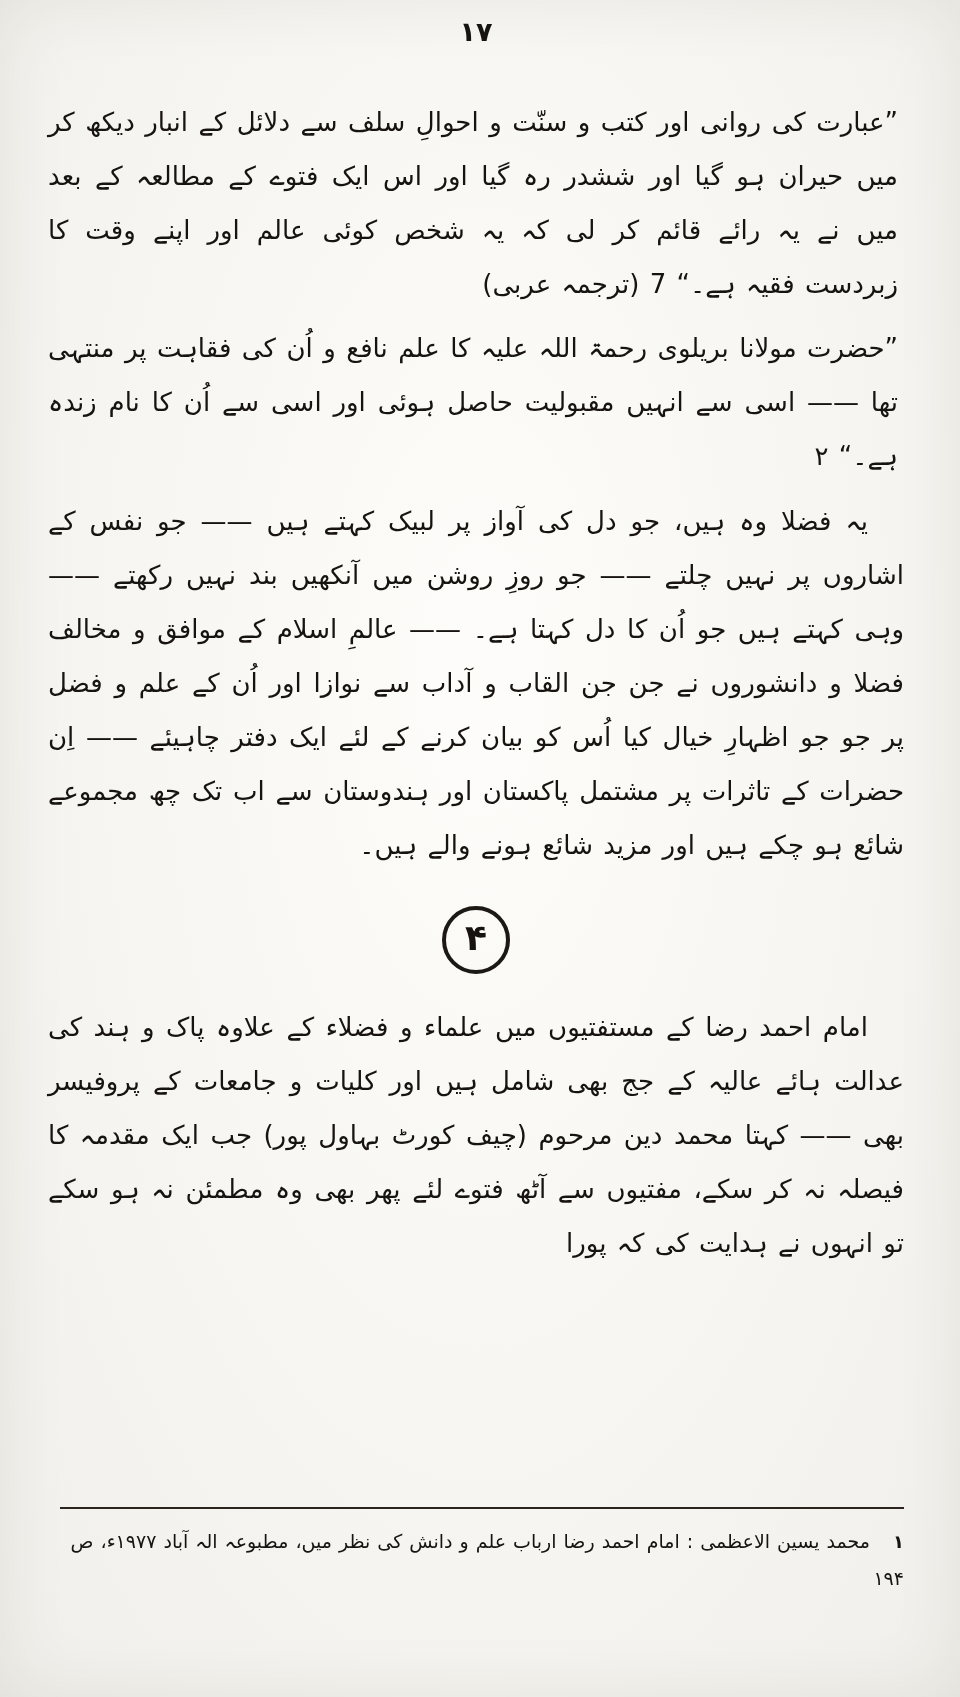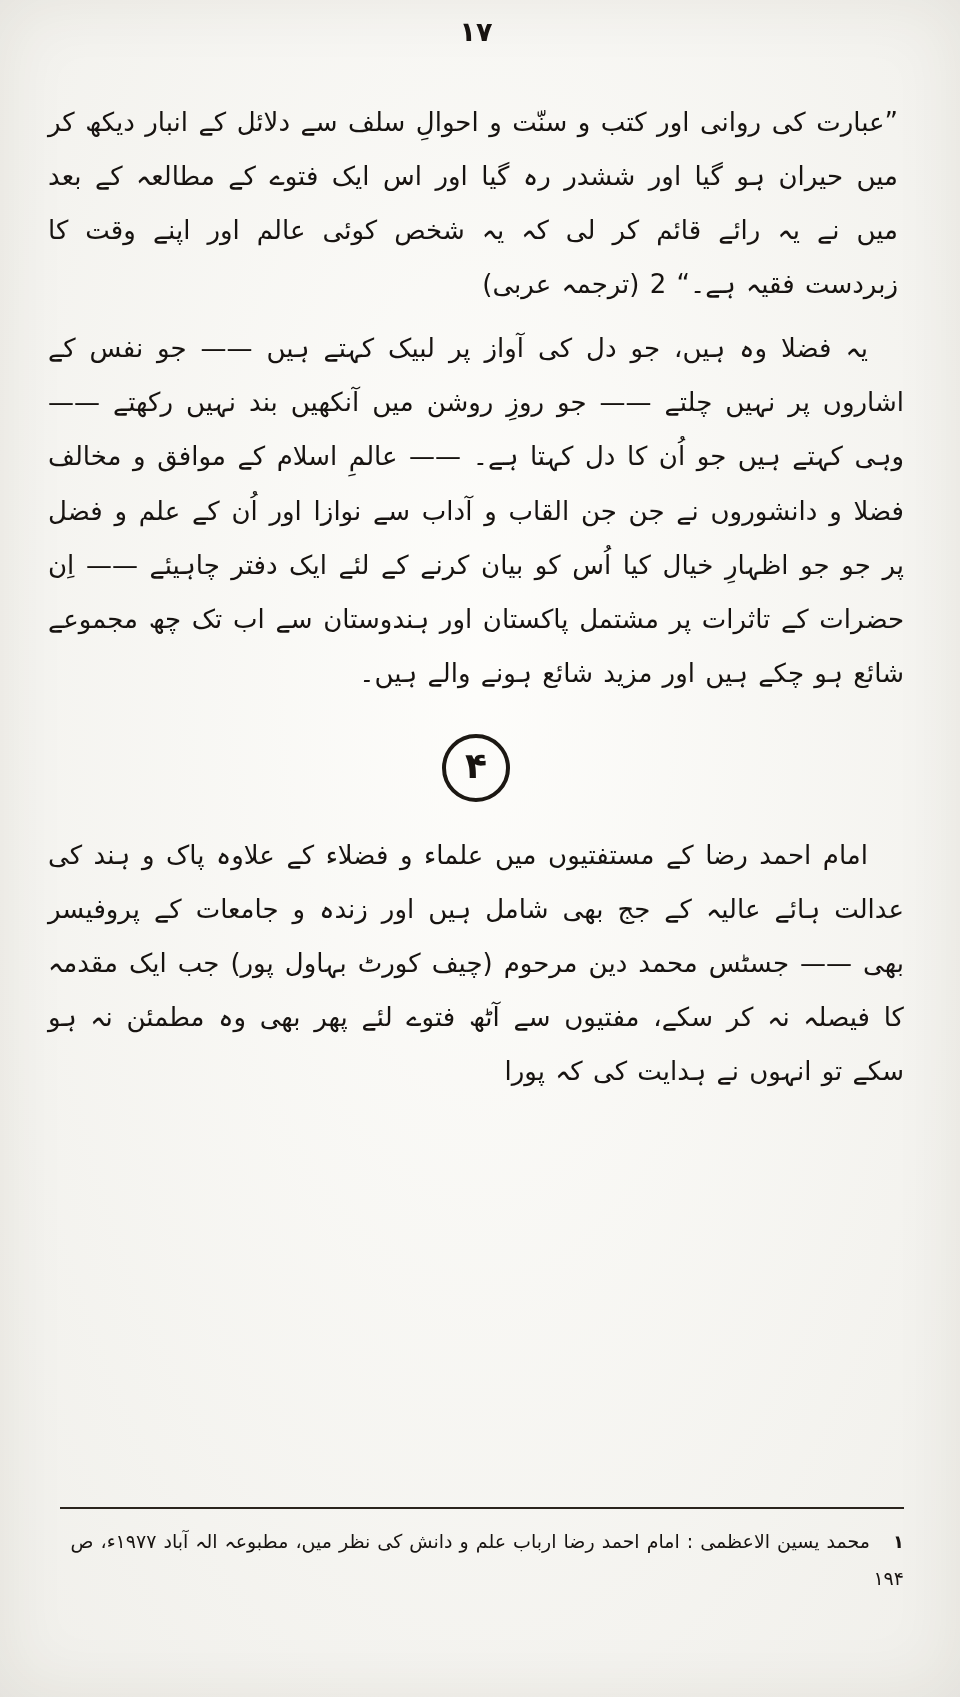--- a/index.html
+++ b/index.html
@@ -96,31 +96,32 @@
   </style>
 </head>
 <body>
 
 <div class="page" dir="rtl" lang="ur">
 
   <div class="page-number">۱۷</div>
 
   <div class="body-text">
 
-    <p class="para quote">”عبارت کی روانی اور کتب و سنّت و احوالِ سلف سے دلائل کے انبار دیکھ کر میں حیران ہو گیا اور ششدر رہ گیا اور اس ایک فتوے کے مطالعہ کے بعد میں نے یہ رائے قائم کر لی کہ یہ شخص کوئی عالم اور اپنے وقت کا زبردست فقیہ ہے۔“ 2 (ترجمہ عربی)</p>
+    <p class="para quote">”عبارت کی روانی اور کتب و سنّت و احوالِ سلف سے دلائل کے انبار دیکھ کر میں حیران ہو گیا اور ششدر رہ گیا اور اس ایک فتوے کے مطالعہ کے بعد میں نے یہ رائے قائم کر لی کہ یہ شخص کوئی عالم اور اپنے وقت کا زبردست فقیہ ہے۔“ 7 (ترجمہ عربی)</p>
 
 
+    <p class="para quote">”حضرت مولانا بریلوی رحمۃ اللہ علیہ کا علم نافع و اُن کی فقاہت پر منتہی تھا —— اسی سے انہیں مقبولیت حاصل ہوئی اور اسی سے اُن کا نام زندہ ہے۔“ ۲</p>
 
     <p class="para indent">یہ فضلا وہ ہیں، جو دل کی آواز پر لبیک کہتے ہیں —— جو نفس کے اشاروں پر نہیں چلتے —— جو روزِ روشن میں آنکھیں بند نہیں رکھتے —— وہی کہتے ہیں جو اُن کا دل کہتا ہے۔ —— عالمِ اسلام کے موافق و مخالف فضلا و دانشوروں نے جن جن القاب و آداب سے نوازا اور اُن کے علم و فضل پر جو جو اظہارِ خیال کیا اُس کو بیان کرنے کے لئے ایک دفتر چاہیئے —— اِن حضرات کے تاثرات پر مشتمل پاکستان اور ہندوستان سے اب تک چھ مجموعے شائع ہو چکے ہیں اور مزید شائع ہونے والے ہیں۔</p>
 
     <div class="section-marker-wrap">
       <span class="section-circle">۴</span>
     </div>
 
-    <p class="para indent">امام احمد رضا کے مستفتیوں میں علماء و فضلاء کے علاوہ پاک و ہند کی عدالت ہائے عالیہ کے جج بھی شامل ہیں اور زندہ و جامعات کے پروفیسر بھی —— جسٹس محمد دین مرحوم (چیف کورٹ بہاول پور) جب ایک مقدمہ کا فیصلہ نہ کر سکے، مفتیوں سے آٹھ فتوے لئے پھر بھی وہ مطمئن نہ ہو سکے تو انہوں نے ہدایت کی کہ پورا</p>
+    <p class="para indent">امام احمد رضا کے مستفتیوں میں علماء و فضلاء کے علاوہ پاک و ہند کی عدالت ہائے عالیہ کے جج بھی شامل ہیں اور کلیات و جامعات کے پروفیسر بھی —— کہتا محمد دین مرحوم (چیف کورٹ بہاول پور) جب ایک مقدمہ کا فیصلہ نہ کر سکے، مفتیوں سے آٹھ فتوے لئے پھر بھی وہ مطمئن نہ ہو سکے تو انہوں نے ہدایت کی کہ پورا</p>
 
   </div>
 
   <div class="footer">
 
     <div class="footnote-sep"></div>
 
     <div class="footnote">
       <span class="fn-marker">۱</span>
       <span class="fn-text">محمد یسین الاعظمی : امام احمد رضا ارباب علم و دانش کی نظر میں، مطبوعہ الہ آباد ۱۹۷۷ء، ص ۱۹۴</span>

